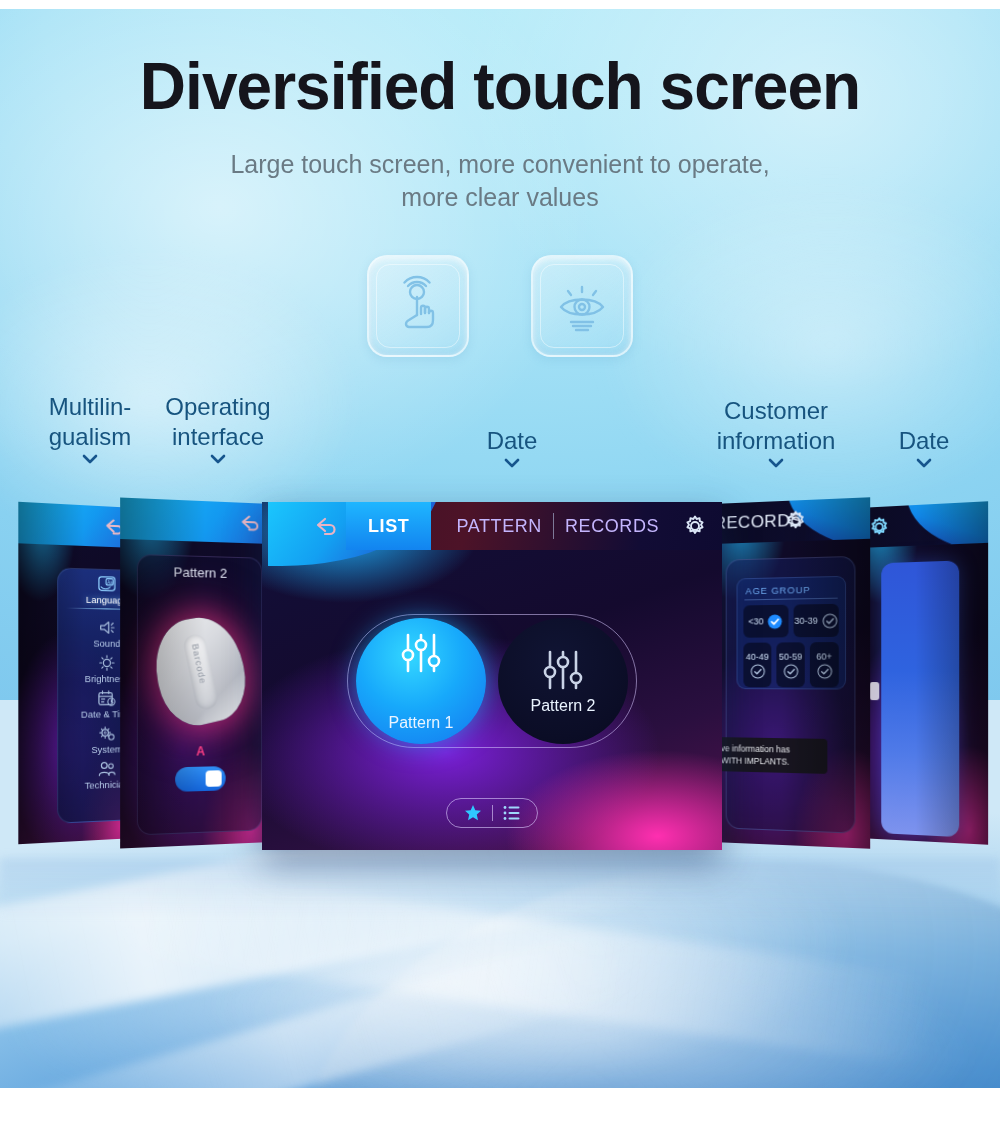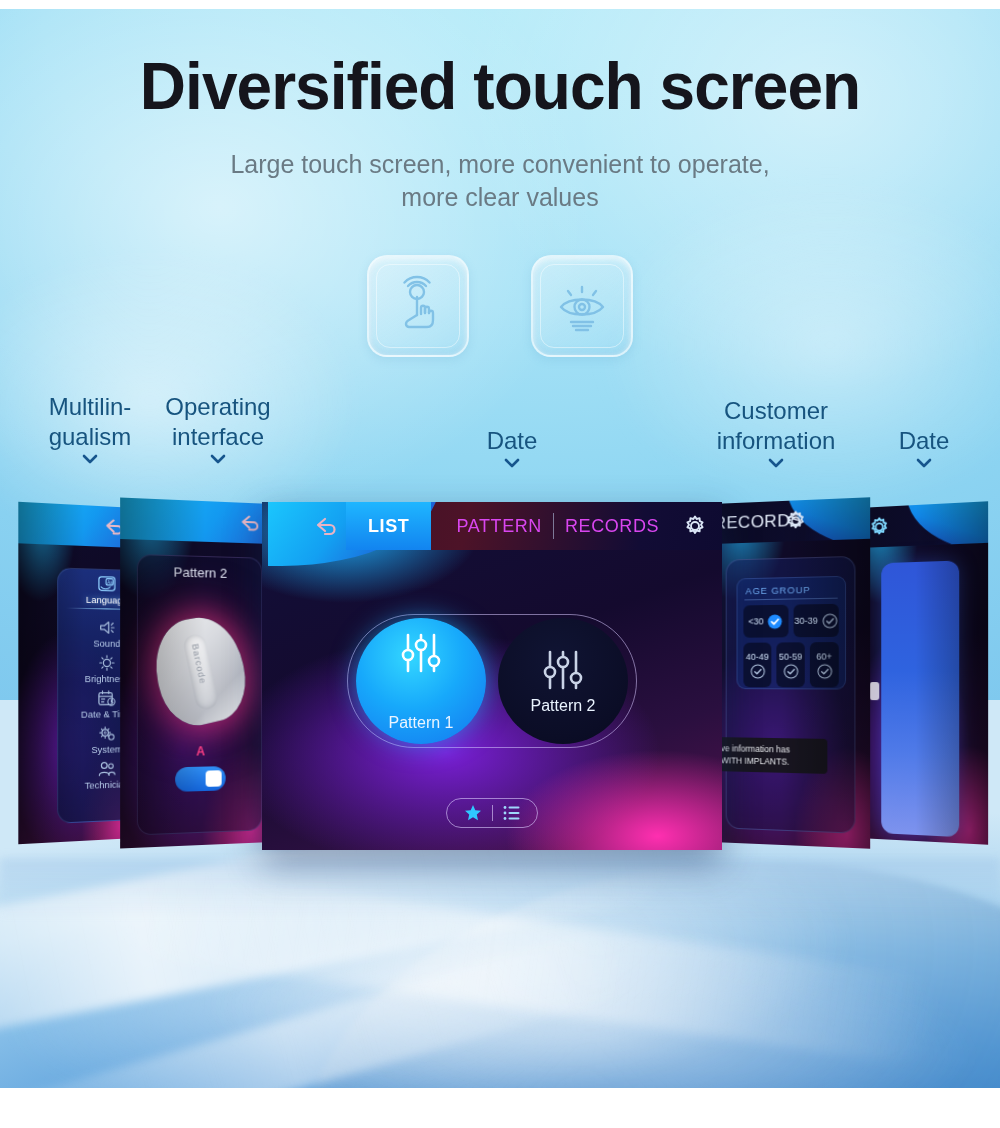--- a/index.html
+++ b/index.html
@@ -122,21 +122,21 @@
   }
   #screen-main .hdr-swoosh{
     position:absolute; left:-14px; top:-20px; width:170px; height:84px;
     border-radius:0 0 92% 0;
     background:linear-gradient(128deg,#1ccdff 0%,#13a0f2 45%,#2438c4 100%);
   }
   .hdr-items{ position:relative; z-index:5; display:flex; align-items:center; width:100%;
               height:48px; padding-left:64px; }
   .back-ico{ width:26px; height:26px; }
   .tab{
-    color:#d946ef; font-size:18px; letter-spacing:.6px; padding:0 11px;
+    color:#c4b5fd; font-size:18px; letter-spacing:.6px; padding:0 11px;
     display:flex; align-items:center; height:48px;
   }
   .tab.active{
     background:linear-gradient(180deg,#1fb6ff 0%,#1284f0 100%);
     color:#ffffff; font-weight:bold; padding:0 22px;
   }
   .tab-sep{ width:1px; height:26px; background:rgba(190,210,240,.55); }
   .hdr-gear{ margin-left:12px; width:26px; height:26px; }
 
   .pill-group{

